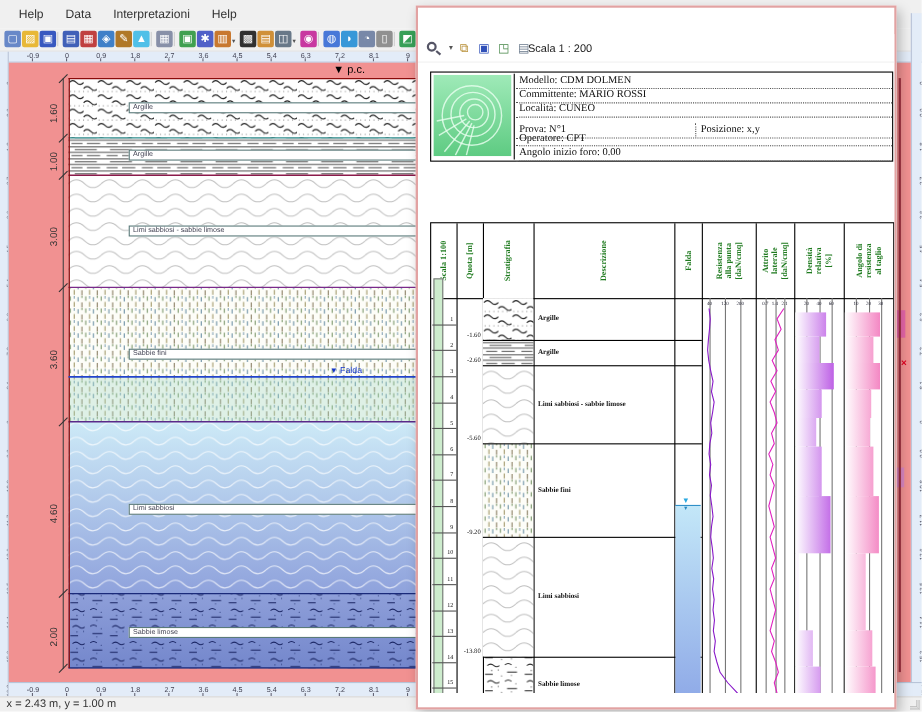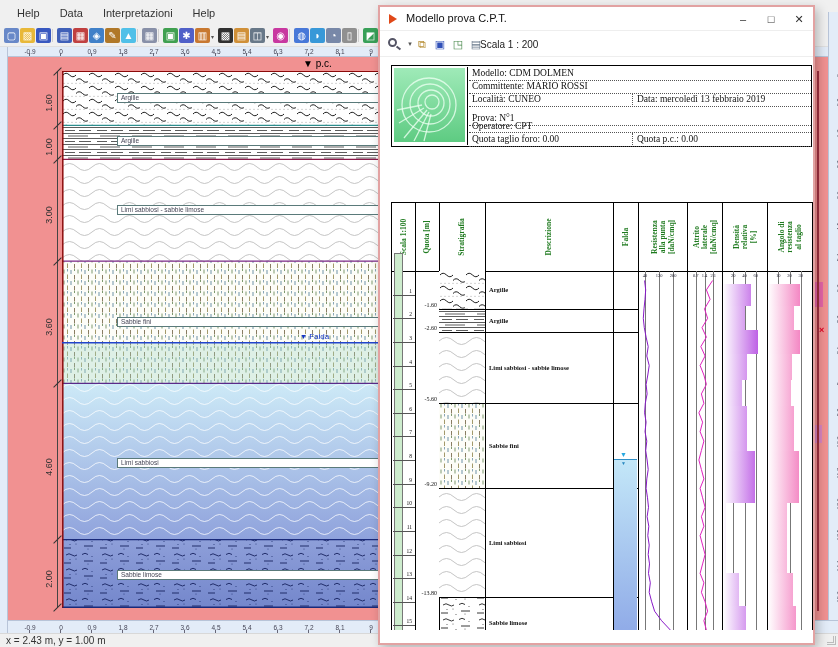--- a/index.html
+++ b/index.html
@@ -327,27 +327,20 @@
 <div id="canvas-right" class="abs">
   <div class="abs" style="left:0;top:225px;width:8px;height:25px;background:#e565a8"></div>
   <div class="abs" style="left:0;top:368px;width:7px;height:18px;background:#d985c0"></div>
   <div class="abs" style="left:2px;top:14px;width:2px;height:540px;background:#a03040"></div>
   <span class="red-x" style="left:4px;top:268px">×</span>
 </div>
 <div id="statusbar" class="abs"><span>x = 2.43 m, y = 1.00 m</span></div>
 <div id="grip"></div>
 
 <div id="dialog" class="abs">
-  <div id="dlg-title">
-    <span id="dlg-title-icon"></span>
-    <span id="dlg-title-text">Modello prova C.P.T.</span>
-    <span class="dlg-btn" style="right:56px">–</span>
-    <span class="dlg-btn" style="right:28px">□</span>
-    <span class="dlg-btn" style="right:0">✕</span>
-  </div>
   <div id="dlg-toolbar">
     <span id="zoom-icon" class="dtb-icon" style="left:8px"></span>
     <span class="dtb-icon" style="left:22px;color:#555;font-size:7px">▾</span>
     <span class="dtb-icon" style="left:34px;color:#b89038">⧉</span>
     <span class="dtb-icon" style="left:52px;color:#3050b8">▣</span>
     <span class="dtb-icon" style="left:70px;color:#48884a">◳</span>
     <span class="dtb-icon" style="left:88px;color:#68788a">▤</span>
     <span id="dlg-scale-label">Scala 1 : 200</span>
   </div>
   <div id="dlg-page">
@@ -360,24 +353,24 @@
               <circle cx="37" cy="35" r="13"></circle>
               <circle cx="36" cy="36" r="20"></circle>
               <circle cx="35" cy="37" r="27"></circle>
             <path d="M10,70 L33,42 M20,73 L35,44 M30,73 L37,46 M5,55 L30,40 M3,42 L28,37"></path>
           </g>
         </svg>
       </div>
       <div id="hdr-rows">
           <div class="hrow" style="top: 1px;"><span>Modello: CDM DOLMEN</span></div>
           <div class="hrow" style="top: 14.2px;"><span>Committente: MARIO ROSSI</span></div>
-          <div class="hrow" style="top: 27.4px;"><span>Località: CUNEO</span><span class="hcell-r">Data: mercoledì 13 febbraio 2019</span></div>
-          <div class="hrow" style="top: 46px;"><span>Prova: N°1</span></div>
+          <div class="hrow" style="top: 27.4px;"><span>Località: CUNEO</span></div>
+          <div class="hrow" style="top: 46px;"><span>Prova: N°1</span><span class="hcell-r">Posizione: x,y</span></div>
           <div class="hrow" style="top: 53.8px;"><span>Operatore: CPT</span></div>
-          <div class="hrow" style="top: 67px;"><span>Quota taglio foro: 0.00</span><span class="hcell-r">Quota p.c.: 0.00</span></div>
+          <div class="hrow" style="top: 67px;"><span>Angolo inizio foro: 0.00</span></div>
         </div>
     </div>
     <div id="rpt-table">
         <div class="colborder" style="left: 23px;"></div>
         <div class="colborder" style="left: 47px;"></div>
         <div class="colborder" style="left: 93px;"></div>
         <div class="colborder" style="left: 221px;"></div>
         <div class="colborder" style="left: 246px;"></div>
         <div class="colborder" style="left: 295px;"></div>
         <div class="colborder" style="left: 330px;"></div>

